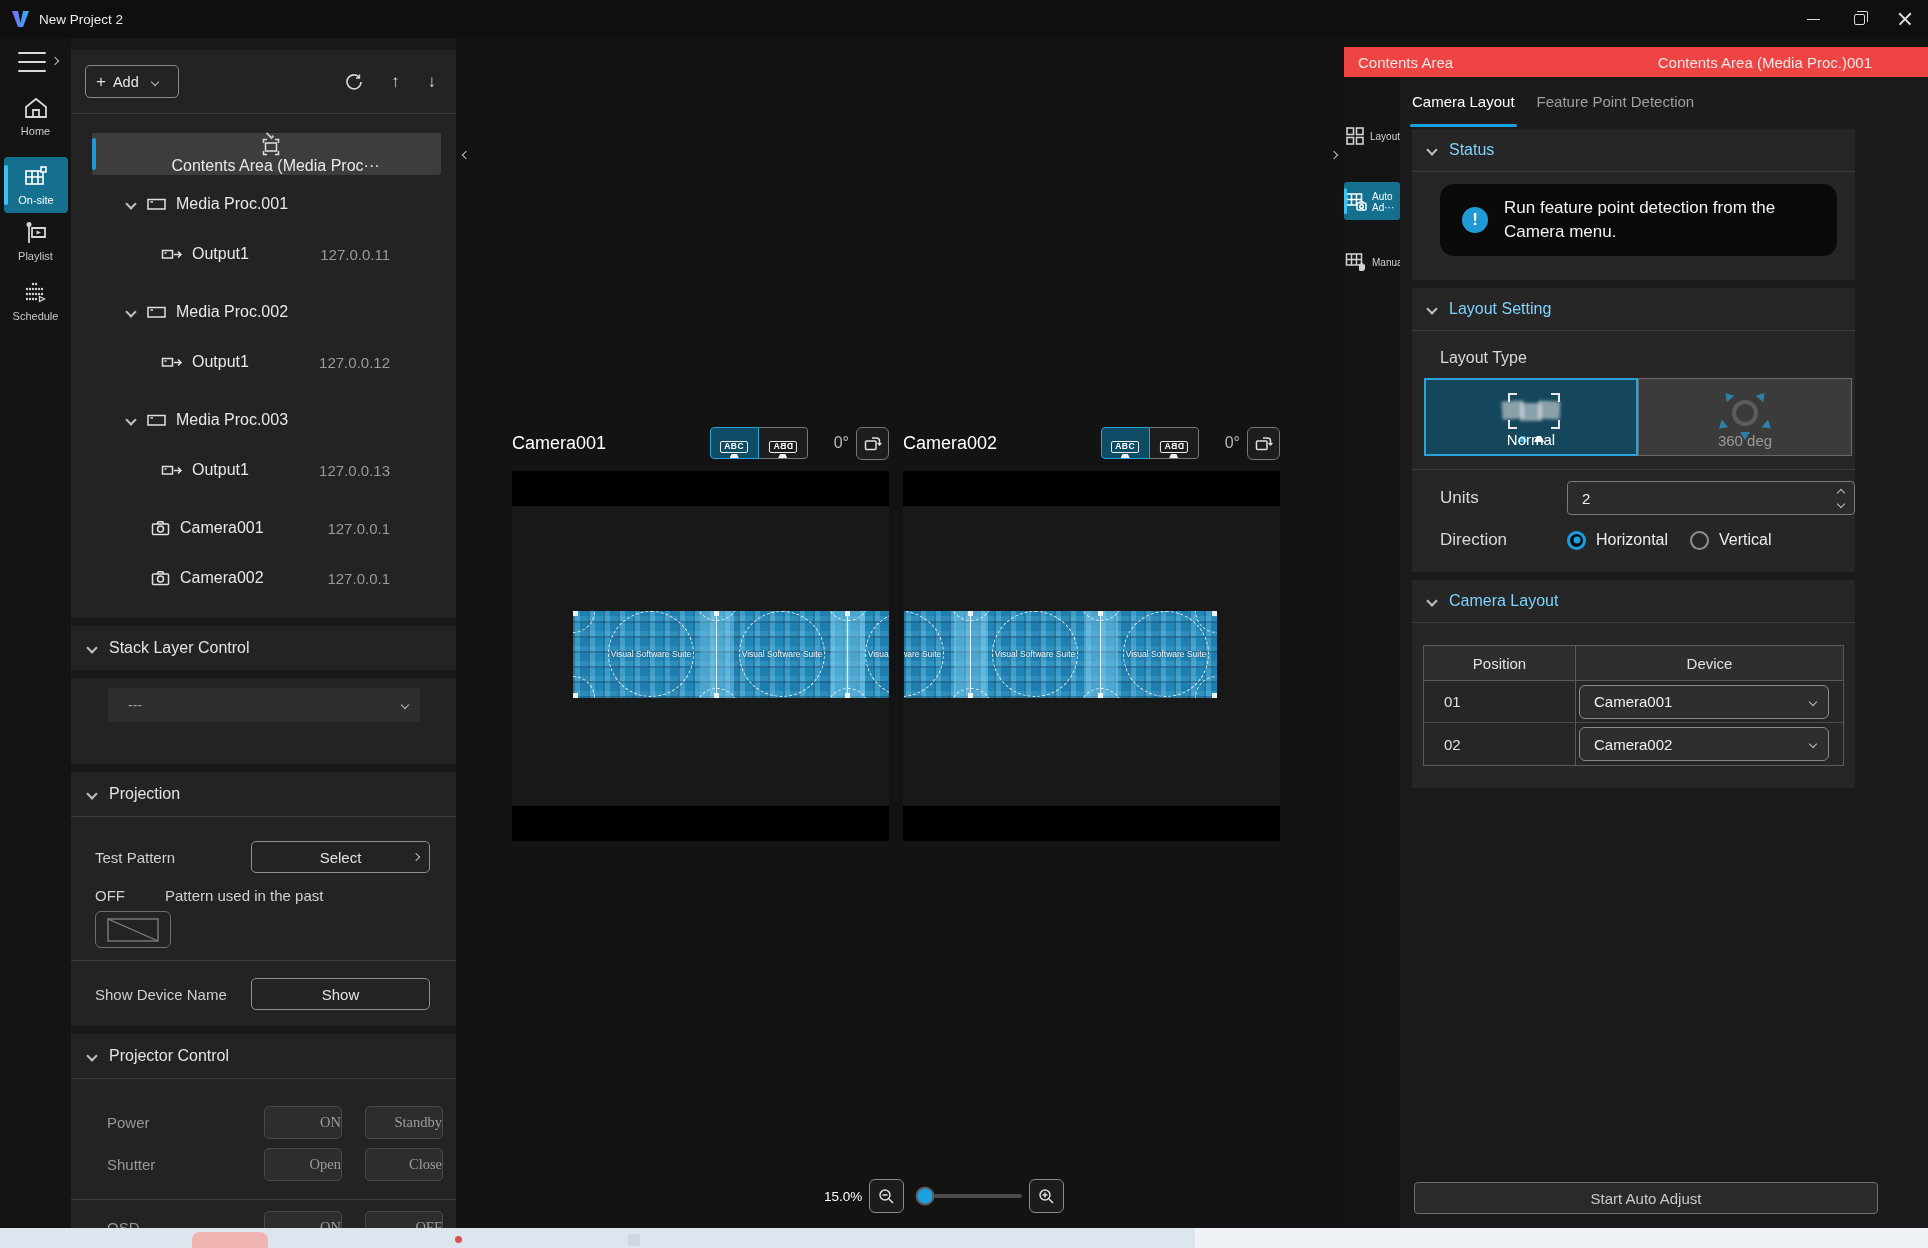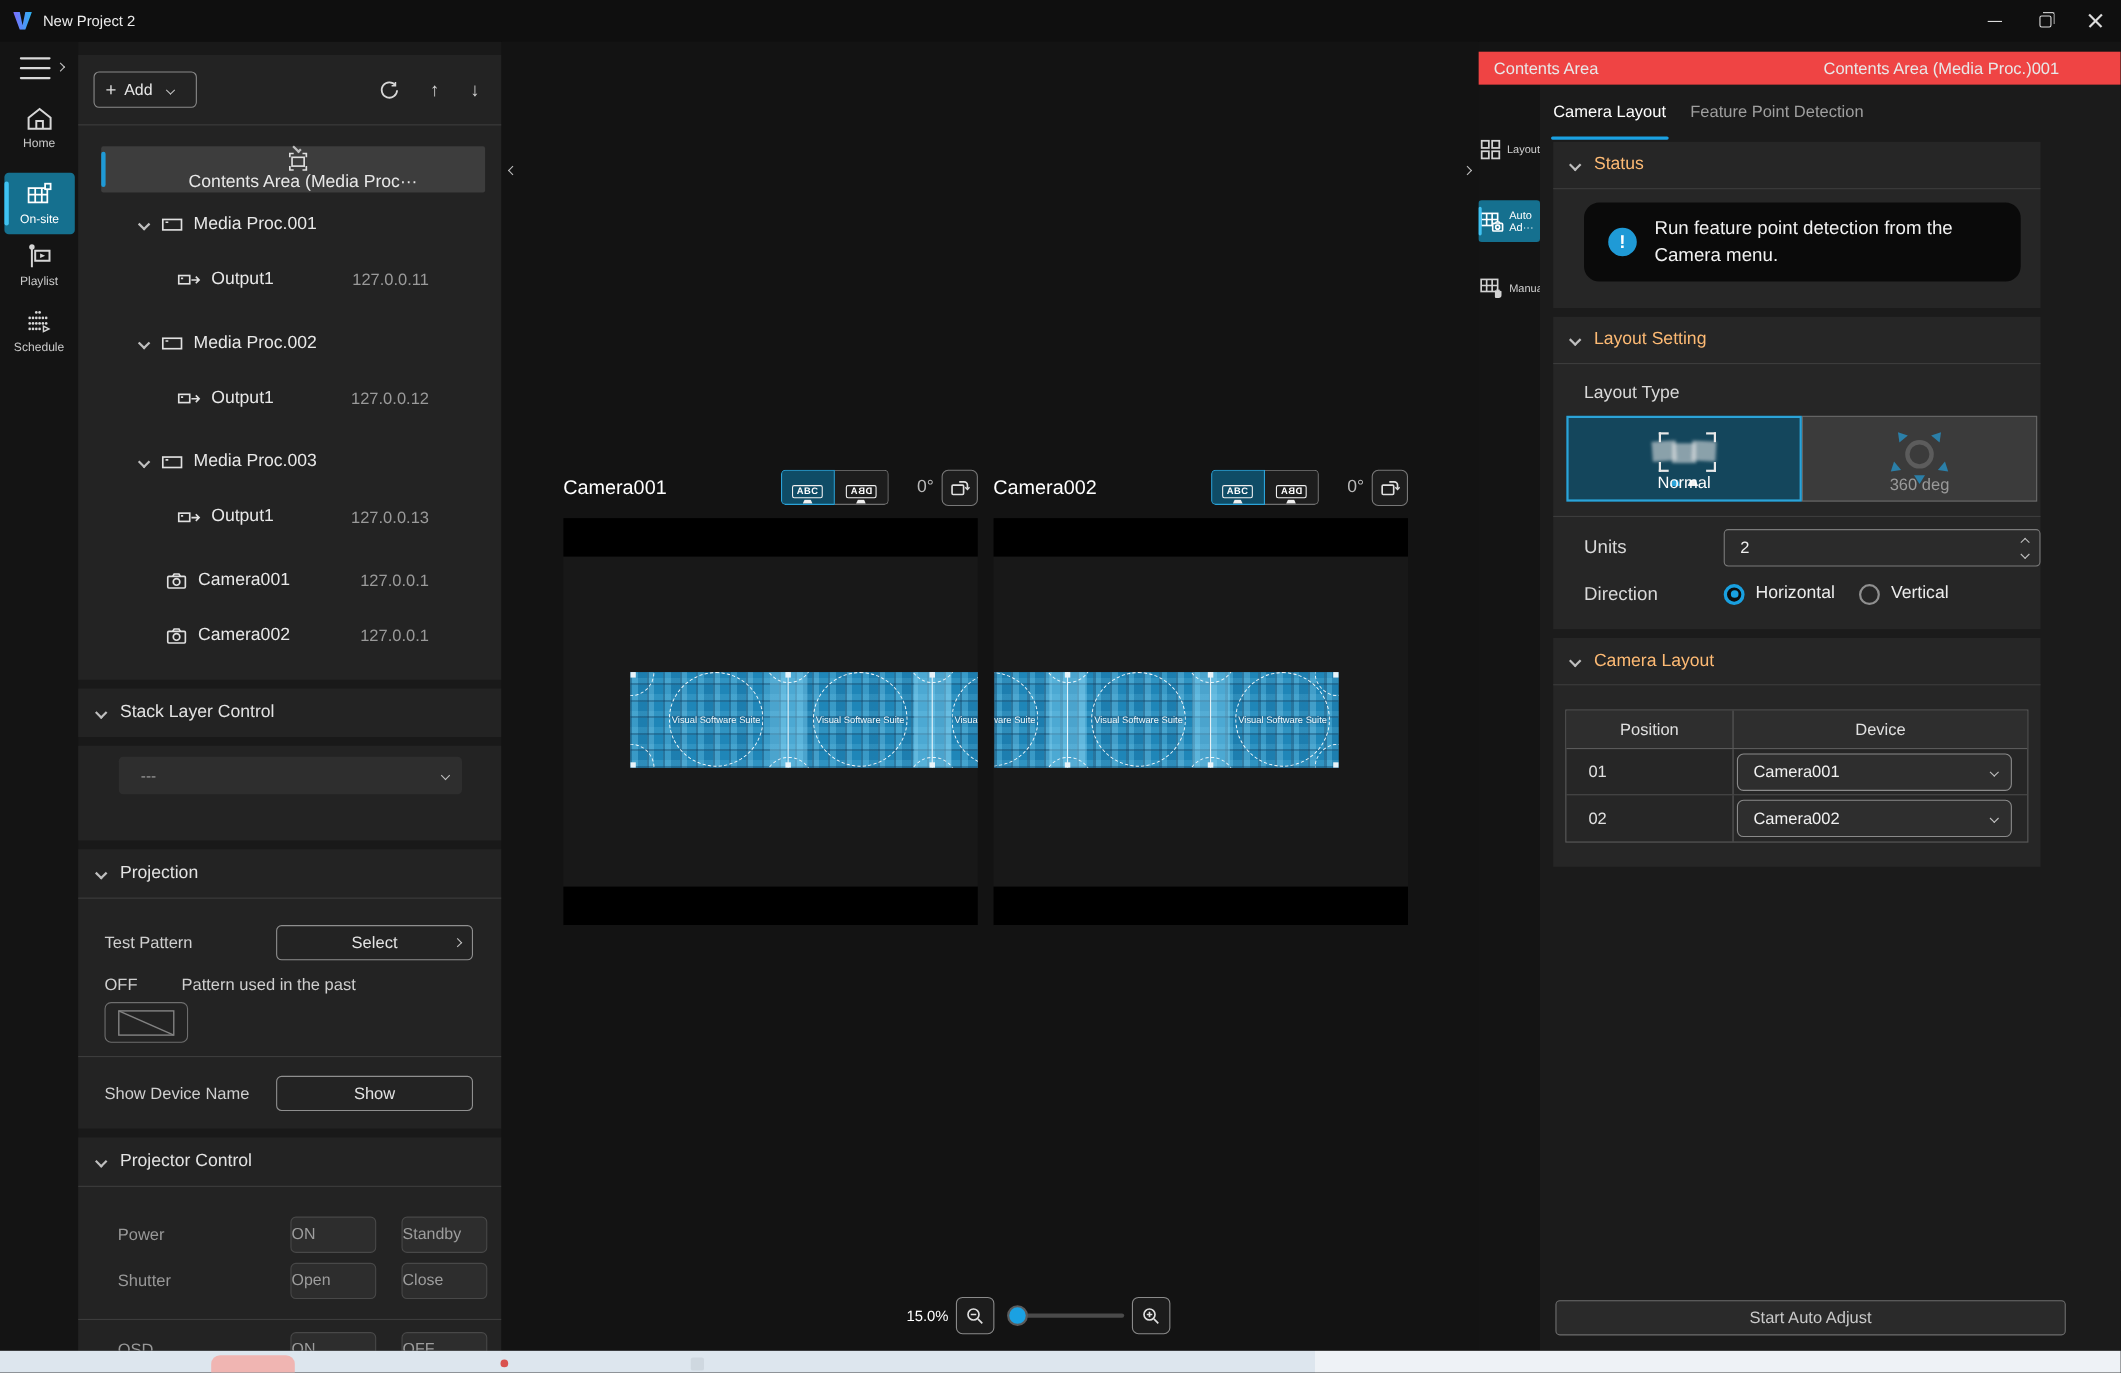--- a/index.html
+++ b/index.html
@@ -66,21 +66,21 @@
   .lp-btn { position:absolute; left:156px; width:179px; height:32px; border:1px solid #8f8f8f; border-radius:5px; background:transparent; color:#e3e3e3; font-size:15px; display:flex; align-items:center; justify-content:center; }
   .lp-btn .chev { position:absolute; right:10px; }
   .off-row { margin:14px 24px 0; display:flex; gap:40px; font-size:15px; color:#cfcfcf; }
   .pat-thumb { margin:7px 0 0 24px; width:76px; height:37px; border:1.5px solid #6e6e6e; border-radius:6px; display:flex; align-items:center; justify-content:center; }
   .pat-thumb svg { opacity:.8; }
   .lp-div { border-top:1px solid #3c3c3c; margin:12px 0 0; }
   .show-row { margin-top:5px; }
   .pc-content { padding:26px 0 10px; border-top:1px solid #3c3c3c; }
   .pc-row { height:34px; display:flex; align-items:center; position:relative; margin:0 26px 8px 36px; }
   .pc-row .rl { font-size:15px; color:#989898; }
-  .pc-btn { position:absolute; width:78px; height:33px; background:#2d2d2d; border:1px solid #484848; border-radius:5px; color:#9d9d9d; font-size:14.5px; display:flex; align-items:center; justify-content:flex-start; }
+  .pc-btn { position:absolute; width:78px; height:33px; background:#2d2d2d; border:1px solid #484848; border-radius:5px; color:#9d9d9d; font-size:14.5px; display:flex; align-items:center; justify-content:flex-end;font-family:Liberation Serif, serif; }
   .pc-b1 { left:157px; } .pc-b2 { left:258px; }
   .pc-div { border-top:1px solid #3c3c3c; margin:18px 0 10px; }
 
   
   .canvas { flex:1; background:#131313; position:relative; overflow:hidden; }
   .panel-handle { position:absolute; top:102px; width:16px; height:30px; display:flex; align-items:center; justify-content:center; }
   .ph-left { left:2px; } .ph-right { right:2px; }
   .cam-group { position:absolute; top:388px; width:377px; }
   .cam1 { left:56px; } .cam2 { left:447px; }
   .cam-header { height:34px; display:flex; align-items:center; }
@@ -128,21 +128,21 @@
   .tool-strip { width:56px; flex:none; position:relative; background:#141414; }
   .ts-item { position:absolute; left:0; width:56px; display:flex; flex-direction:row; align-items:center; color:#d2d2d2; font-size:10px; gap:4px; }
   .ts-item.active { background:#15708f; color:#fff; padding:8px 0 6px; border-radius:3px; }
   .ts-item.active::before { content:""; position:absolute; left:0; top:6px; bottom:6px; width:3px; background:#3fc2f2; border-radius:2px; }
   .rp-content { flex:1; background:#1b1b1b; position:relative; overflow:hidden; }
   .tabs { display:flex; gap:22px; padding:16px 0 0 12px; height:52px; }
   .tab { font-size:15px; color:#9f9f9f; position:relative; padding-bottom:12px; }
   .tab.active { color:#fff; }
   .tab.active::after { content:""; position:absolute; left:-2px; right:-2px; bottom:2px; height:3px; background:#1ba1e2; border-radius:2px; }
   .rp-card { background:#262626; margin:0 73px 8px 12px; position:relative; }
-  .rp-sec-title { height:42px; display:flex; align-items:center; gap:13px; padding-left:16px; font-size:16px; color:#fdba74; }
+  .rp-sec-title { height:42px; display:flex; align-items:center; gap:13px; padding-left:16px; font-size:16px; color:#7dd3fc; }
   .status-body { border-top:1px solid #3c3c3c; padding:12px 0 24px; }
   .toast { margin-left:28px; width:397px; min-height:72px; background:#0a0a0a; border-radius:14px; display:flex; align-items:center; gap:16px; padding:12px 20px 12px 22px; }
   .info-icon { width:26px; height:26px; border-radius:50%; background:#1f9ad6; color:#fff; font-weight:bold; font-size:17px; display:flex; align-items:center; justify-content:center; flex:none; }
   .info-icon::after { content:"!"; }
   .toast .msg { font-size:17px; color:#f2f2f2; line-height:1.4; }
   .ls-body { border-top:1px solid #3c3c3c; padding:12px 0 14px; }
   .ls-label { font-size:16px; color:#d9d9d9; margin:6px 0 11px 28px; }
   .ltype-row { display:flex; margin:0 0 0 12px; width:428px; }
   .ltype-opt { width:214px; height:78px; background:#3b3b3b; border:1px solid #6a6a6a; position:relative; display:flex; flex-direction:column; align-items:center; justify-content:center; color:#9a9a9a; font-size:15px; }
   .ltype-opt.selected { background:#14465c; border:2px solid #2ba3d8; color:#fff; z-index:1; }

